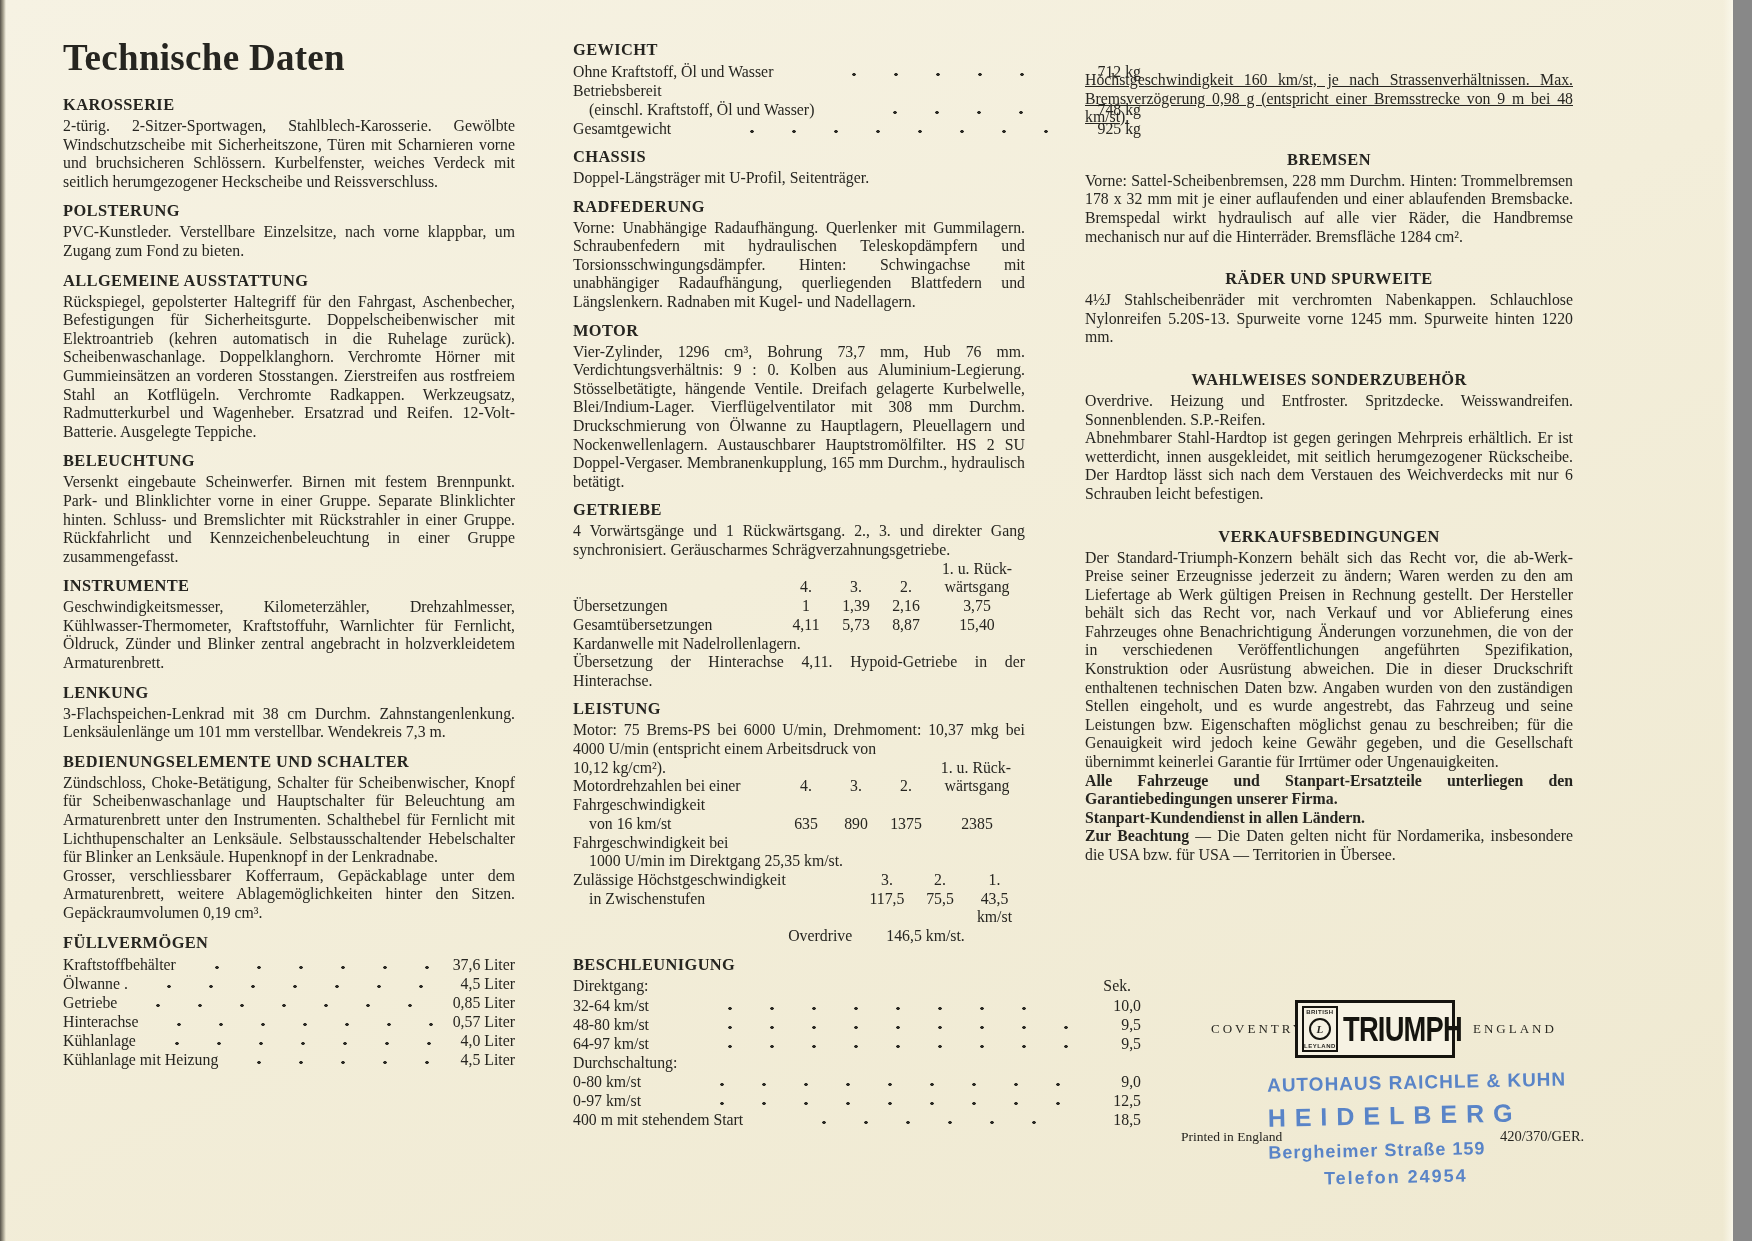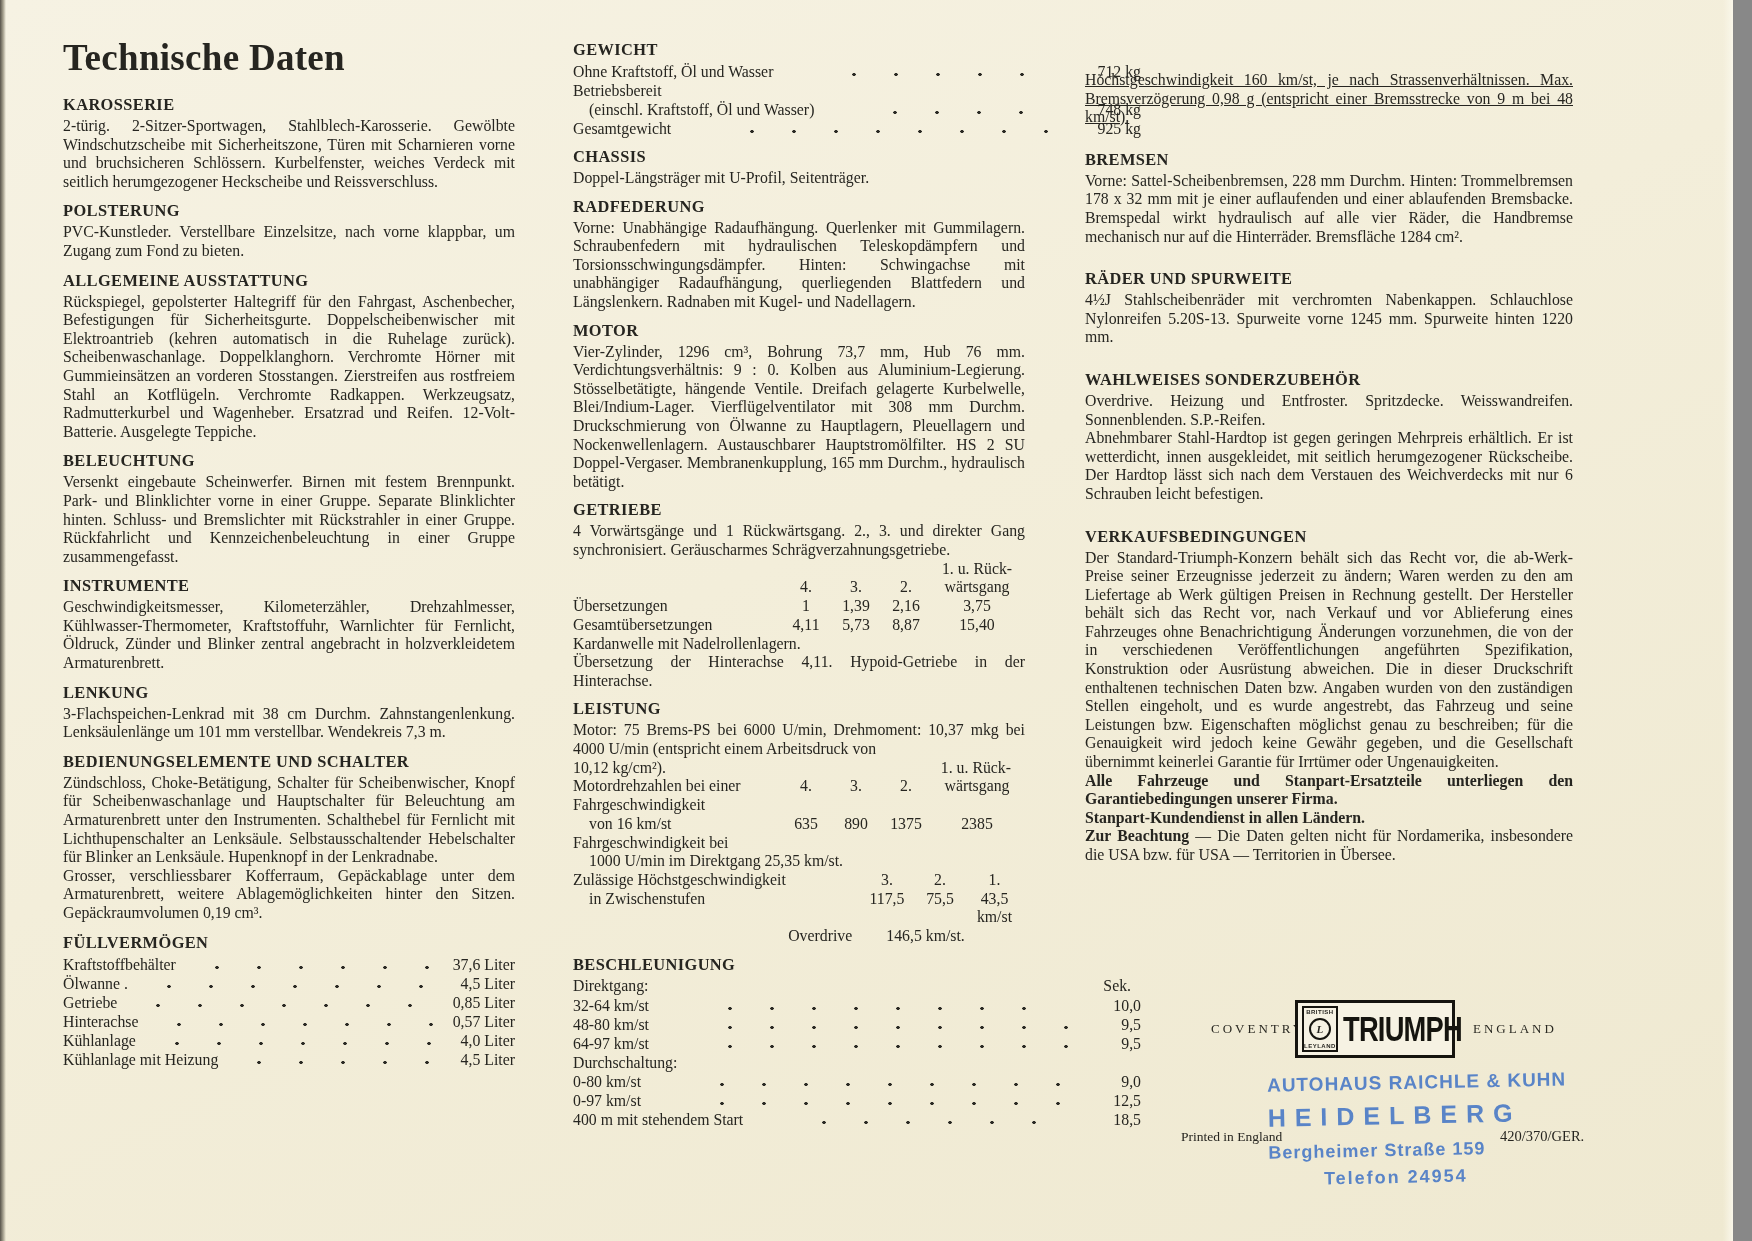--- a/index.html
+++ b/index.html
@@ -18,21 +18,21 @@
     background: linear-gradient(270deg, #faf7ea, rgba(250,247,234,0));
   }
   .col { position:absolute; }
   .col1 { left:63px;  top:36px;  width:452px; }
   .col2 { left:573px; top:40px;  width:452px; }
   .col3 { left:1085px; top:60px; width:488px; }
 
   h1.title { font-size:37px; font-weight:bold; margin:0 0 16px 0; letter-spacing:0.3px; }
   h2.sec   { font-size:16.4px; font-weight:bold; margin:10px 0 2px 0; letter-spacing:0.4px; }
   .col2 h2.sec { margin-top:9px; }
-  .col3 h2.sec { margin-top:23px; }
+  .col3 h2.sec { margin-top:23px;text-align:center; }
   p.body   { font-size:15.8px; line-height:18.6px; margin:0; text-align:justify; }
   p.first  { margin-top:11px;text-decoration:underline; }
 
   
   .lrow { display:flex; align-items:baseline; font-size:15.8px; line-height:19px; }
   .lrow .lbl { white-space:nowrap; }
   .lrow .dots {
     flex:1; height:5px; margin:0 10px 2px 16px;
     background-image: radial-gradient(circle, #2b2a24 1.5px, rgba(0,0,0,0) 1.9px);
     background-size: 42px 5px; background-repeat: repeat-x; background-position: 4px bottom;

